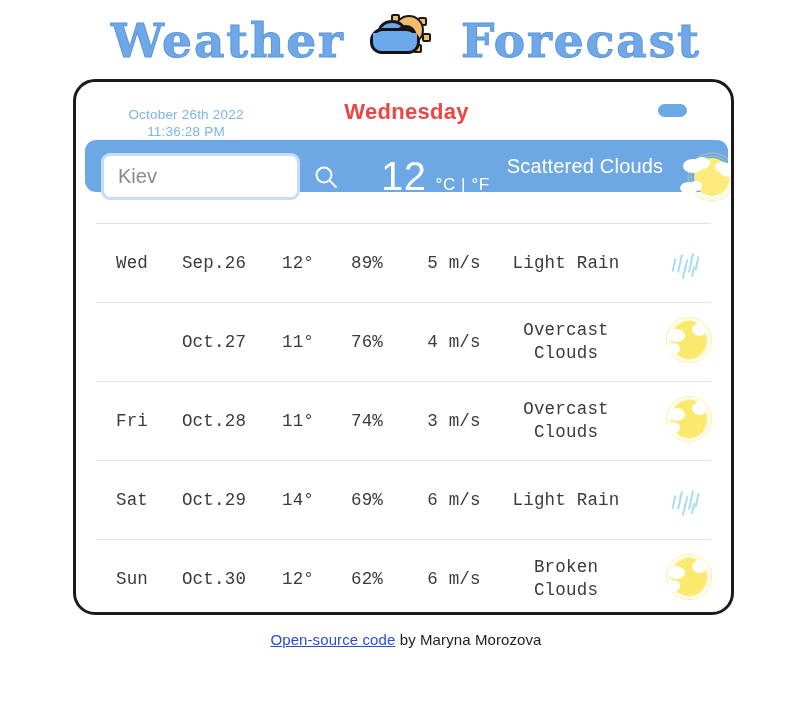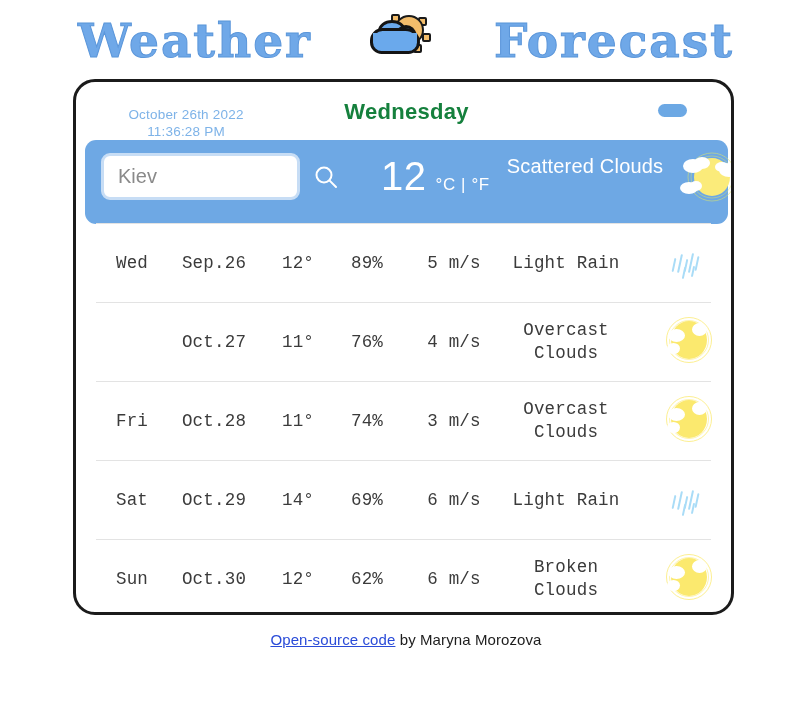--- a/index.html
+++ b/index.html
@@ -18,21 +18,21 @@
   
   .page-title {
     position: absolute;
     left: 0;
     top: 6px;
     width: 812px;
     height: 68px;
     display: flex;
     align-items: center;
     justify-content: center;
-    gap: 54px;
+    gap: 21px;
   }
   .title-word {
     font-family: "DejaVu Serif", serif;
     font-size: 47px;
     font-weight: 700;
     letter-spacing: 2px;
     color: #6fa8e8;
     -webkit-text-stroke: 1px #5b96da;
     line-height: 1;
   }
@@ -134,21 +134,21 @@
     font-size: 13.5px;
     line-height: 17px;
     letter-spacing: 0.2px;
   }
   .day-name {
     position: absolute;
     left: 0;
     top: 17px;
     width: 661px;
     text-align: center;
-    color: #15803d;
+    color: #ef4444;
     font-size: 22px;
     font-weight: 700;
     letter-spacing: 0.3px;
   }
   .unit-toggle {
     position: absolute;
     right: 44px;
     top: 22px;
     width: 29px;
     height: 13px;
@@ -156,21 +156,21 @@
     background: #6ca8e4;
     cursor: pointer;
   }
 
   
   .search-band {
     position: absolute;
     left: 9px;
     top: 58px;
     width: 643px;
-    height: 84px;
+    height: 52px;
     background: #6ea8e4;
     border-radius: 11px;
     display: flex;
     align-items: center;
     text-decoration: underline;
   }
   .search-wrap {
     position: absolute;
     left: 16px;
     top: 13px;

